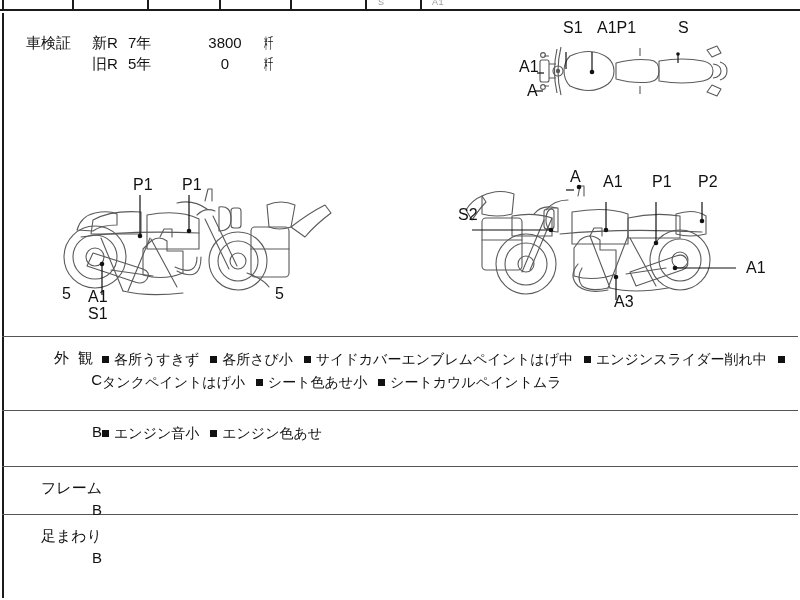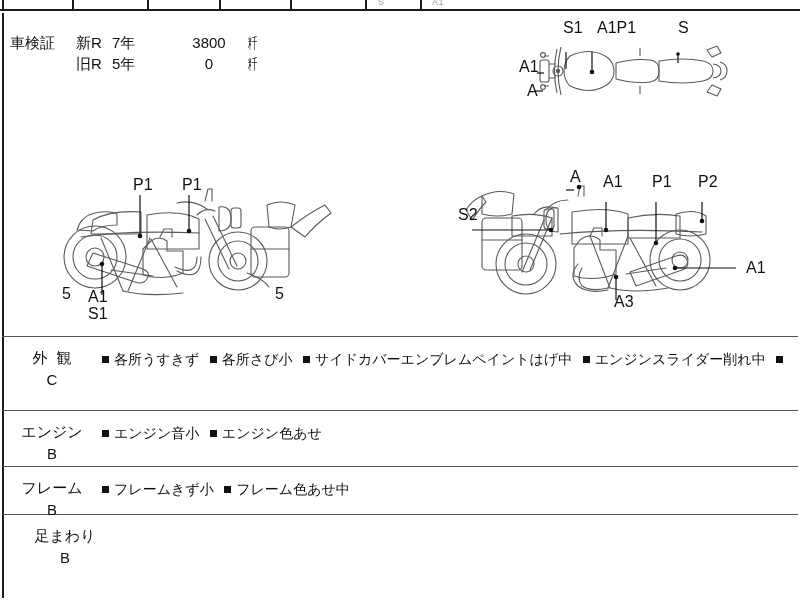--- a/index.html
+++ b/index.html
@@ -35,21 +35,21 @@
     border-left:2px solid #1b1b1b;
     box-sizing:border-box;
   }
 
   
   .shaken{
     position:absolute;left:10px;top:32px;
     font-size:15px;line-height:21px;white-space:nowrap;
   }
   .shaken .row{display:block;height:21px;}
-  .shaken .lbl{display:inline-block;width:66px;}
+  .shaken .lbl{display:inline-block;width:66px;margin-left:16px;}
   .shaken .kind{display:inline-block;width:36px;}
   .shaken .yr{display:inline-block;width:58px;}
   .shaken .dist{display:inline-block;width:78px;text-align:center;}
   .shaken .unit{display:inline-block;transform:scaleX(.62);
     transform-origin:left center;letter-spacing:-1px;}
 
   
   .diagrams{position:absolute;left:0;top:0;width:800px;height:320px;}
   .dia{position:absolute;}
   .dia svg{display:block;}
@@ -70,46 +70,45 @@
     position:relative;width:100%;
     border-bottom:1px solid #555;
     box-sizing:border-box;
     display:flex;
     align-items:flex-start;
   }
   .crow:last-child{border-bottom:none;}
   .ccat{
     width:100px;flex:0 0 100px;
     padding-top:10px;
-    text-align:center;
+    text-align:right;
     font-size:15px;line-height:22px;
     white-space:nowrap;
   }
   .ccat .nm{display:block;}
   .ccat .gr{display:block;font-size:15px;}
   .ccat .nm.spaced{letter-spacing:9px;padding-left:9px;}
   .cbody{
     flex:1 1 auto;
     padding-top:11px;
     font-size:14px;line-height:23px;
     white-space:nowrap;
     overflow:hidden;
-    font-family:Liberation Serif, serif;
   }
   .cbody .it{margin-right:7px;display:inline-block;}
   .cbody .bl{
     display:inline-block;width:7px;height:7px;background:#111;
     margin-right:5px;vertical-align:1px;
   }
   .cbody .ln{display:block;}
 
   .r-gai{height:74px;}
   .r-eng{height:56px;}
   .r-fra{height:48px;}
-  .r-ash{height:80px;padding-left:13px;}
+  .r-ash{height:80px;}
 </style>
 </head>
 <body>
 
 <div class="sheet">
 
   <div class="top-strip">
     <div class="vdiv" style="left:2px"></div>
     <div class="vdiv" style="left:72px"></div>
     <div class="vdiv" style="left:147px"></div>
@@ -341,47 +340,45 @@
         <span class="gr">C</span>
       </div>
       <div class="cbody">
         <span class="ln">
           <span class="it"><span class="bl"></span><span>各所うすきず</span></span>
           <span class="it"><span class="bl"></span><span>各所さび小</span></span>
           <span class="it"><span class="bl"></span><span>サイドカバーエンブレムペイントはげ中</span></span>
           <span class="it"><span class="bl"></span><span>エンジンスライダー削れ中</span></span>
           <span class="bl"></span>
         </span>
+        <span class="ln">
+          <span class="it"><span>タンクペイントはげ小</span></span>
+          <span class="it"><span class="bl"></span><span>シート色あせ小</span></span>
+          <span class="it"><span class="bl"></span><span>シートカウルペイントムラ</span></span>
+        </span>
       </div>
     </div>
 
     <div class="crow r-eng">
       <div class="ccat">
-        <span class="nm">エンジン</span>
         <span class="gr">B</span>
       </div>
       <div class="cbody">
         <span class="ln">
           <span class="it"><span class="bl"></span><span>エンジン音小</span></span>
           <span class="it"><span class="bl"></span><span>エンジン色あせ</span></span>
         </span>
       </div>
     </div>
 
     <div class="crow r-fra">
       <div class="ccat">
         <span class="nm">フレーム</span>
         <span class="gr">B</span>
       </div>
-      <div class="cbody">
-        <span class="ln">
-          <span class="it"><span class="bl"></span><span>フレームきず小</span></span>
-          <span class="it"><span class="bl"></span><span>フレーム色あせ中</span></span>
-        </span>
-      </div>
     </div>
 
     <div class="crow r-ash">
       <div class="ccat">
         <span class="nm">足まわり</span>
         <span class="gr">B</span>
       </div>
     </div>
 
   </div>

